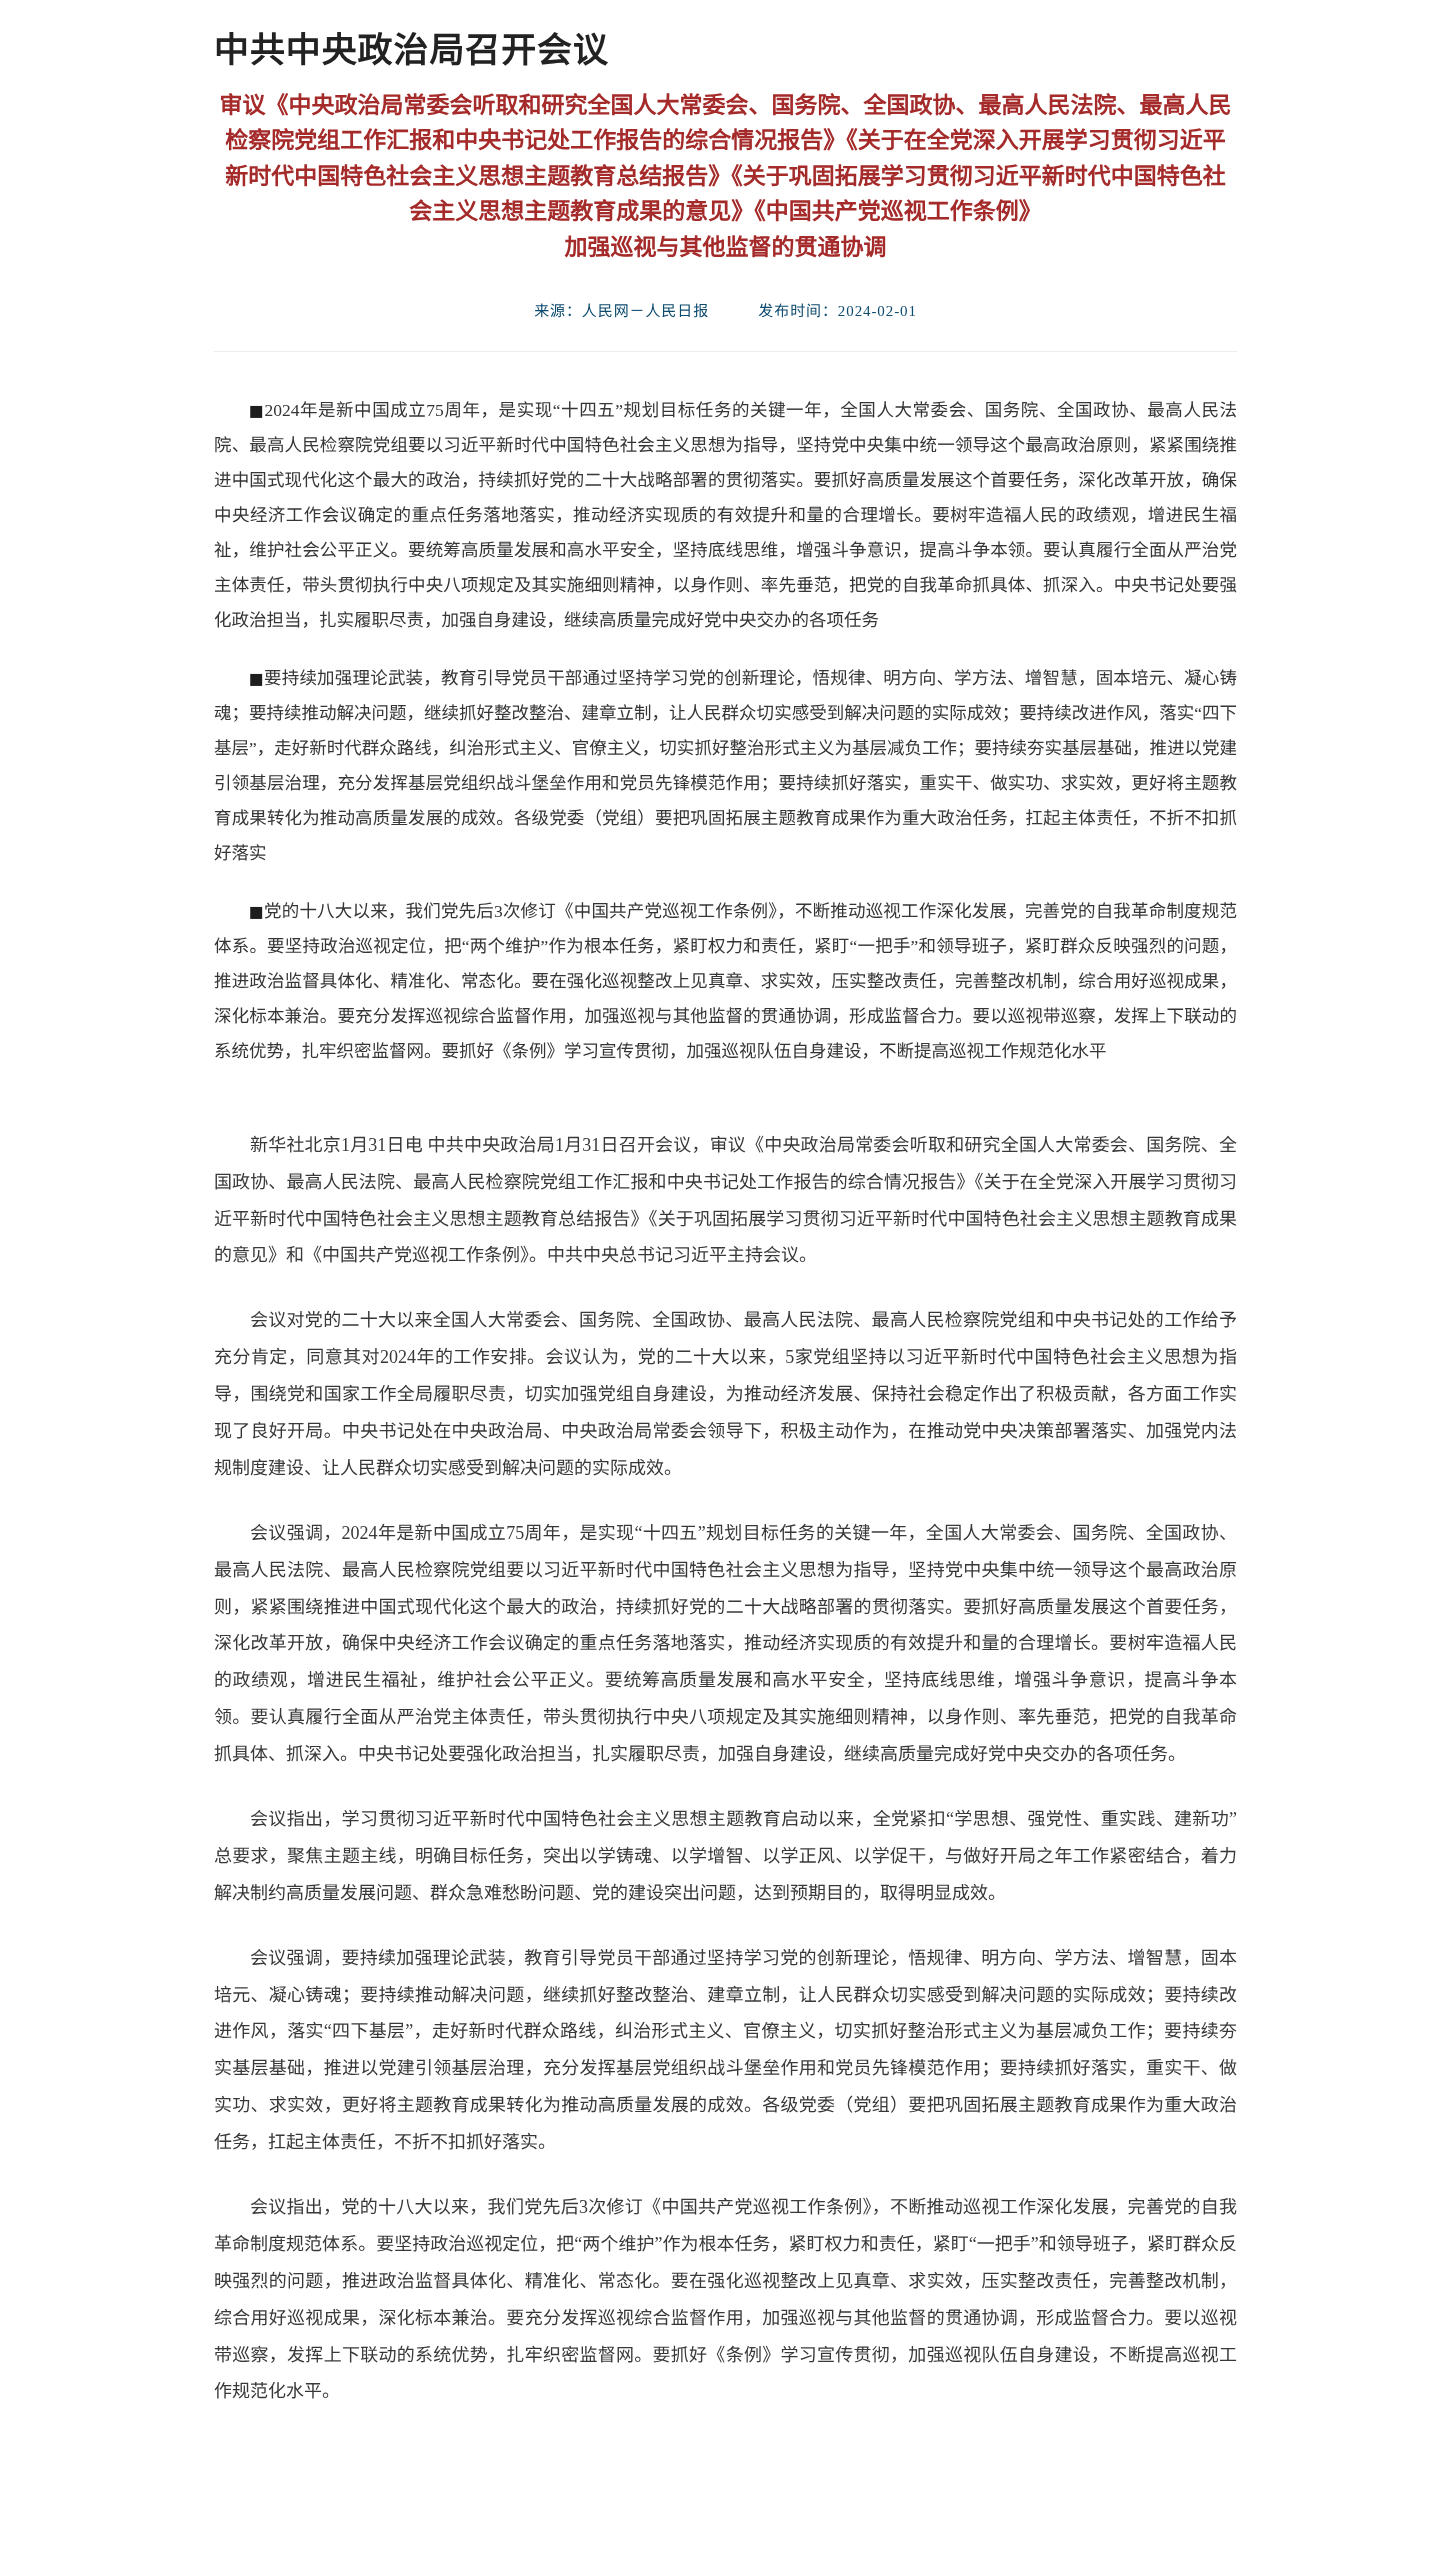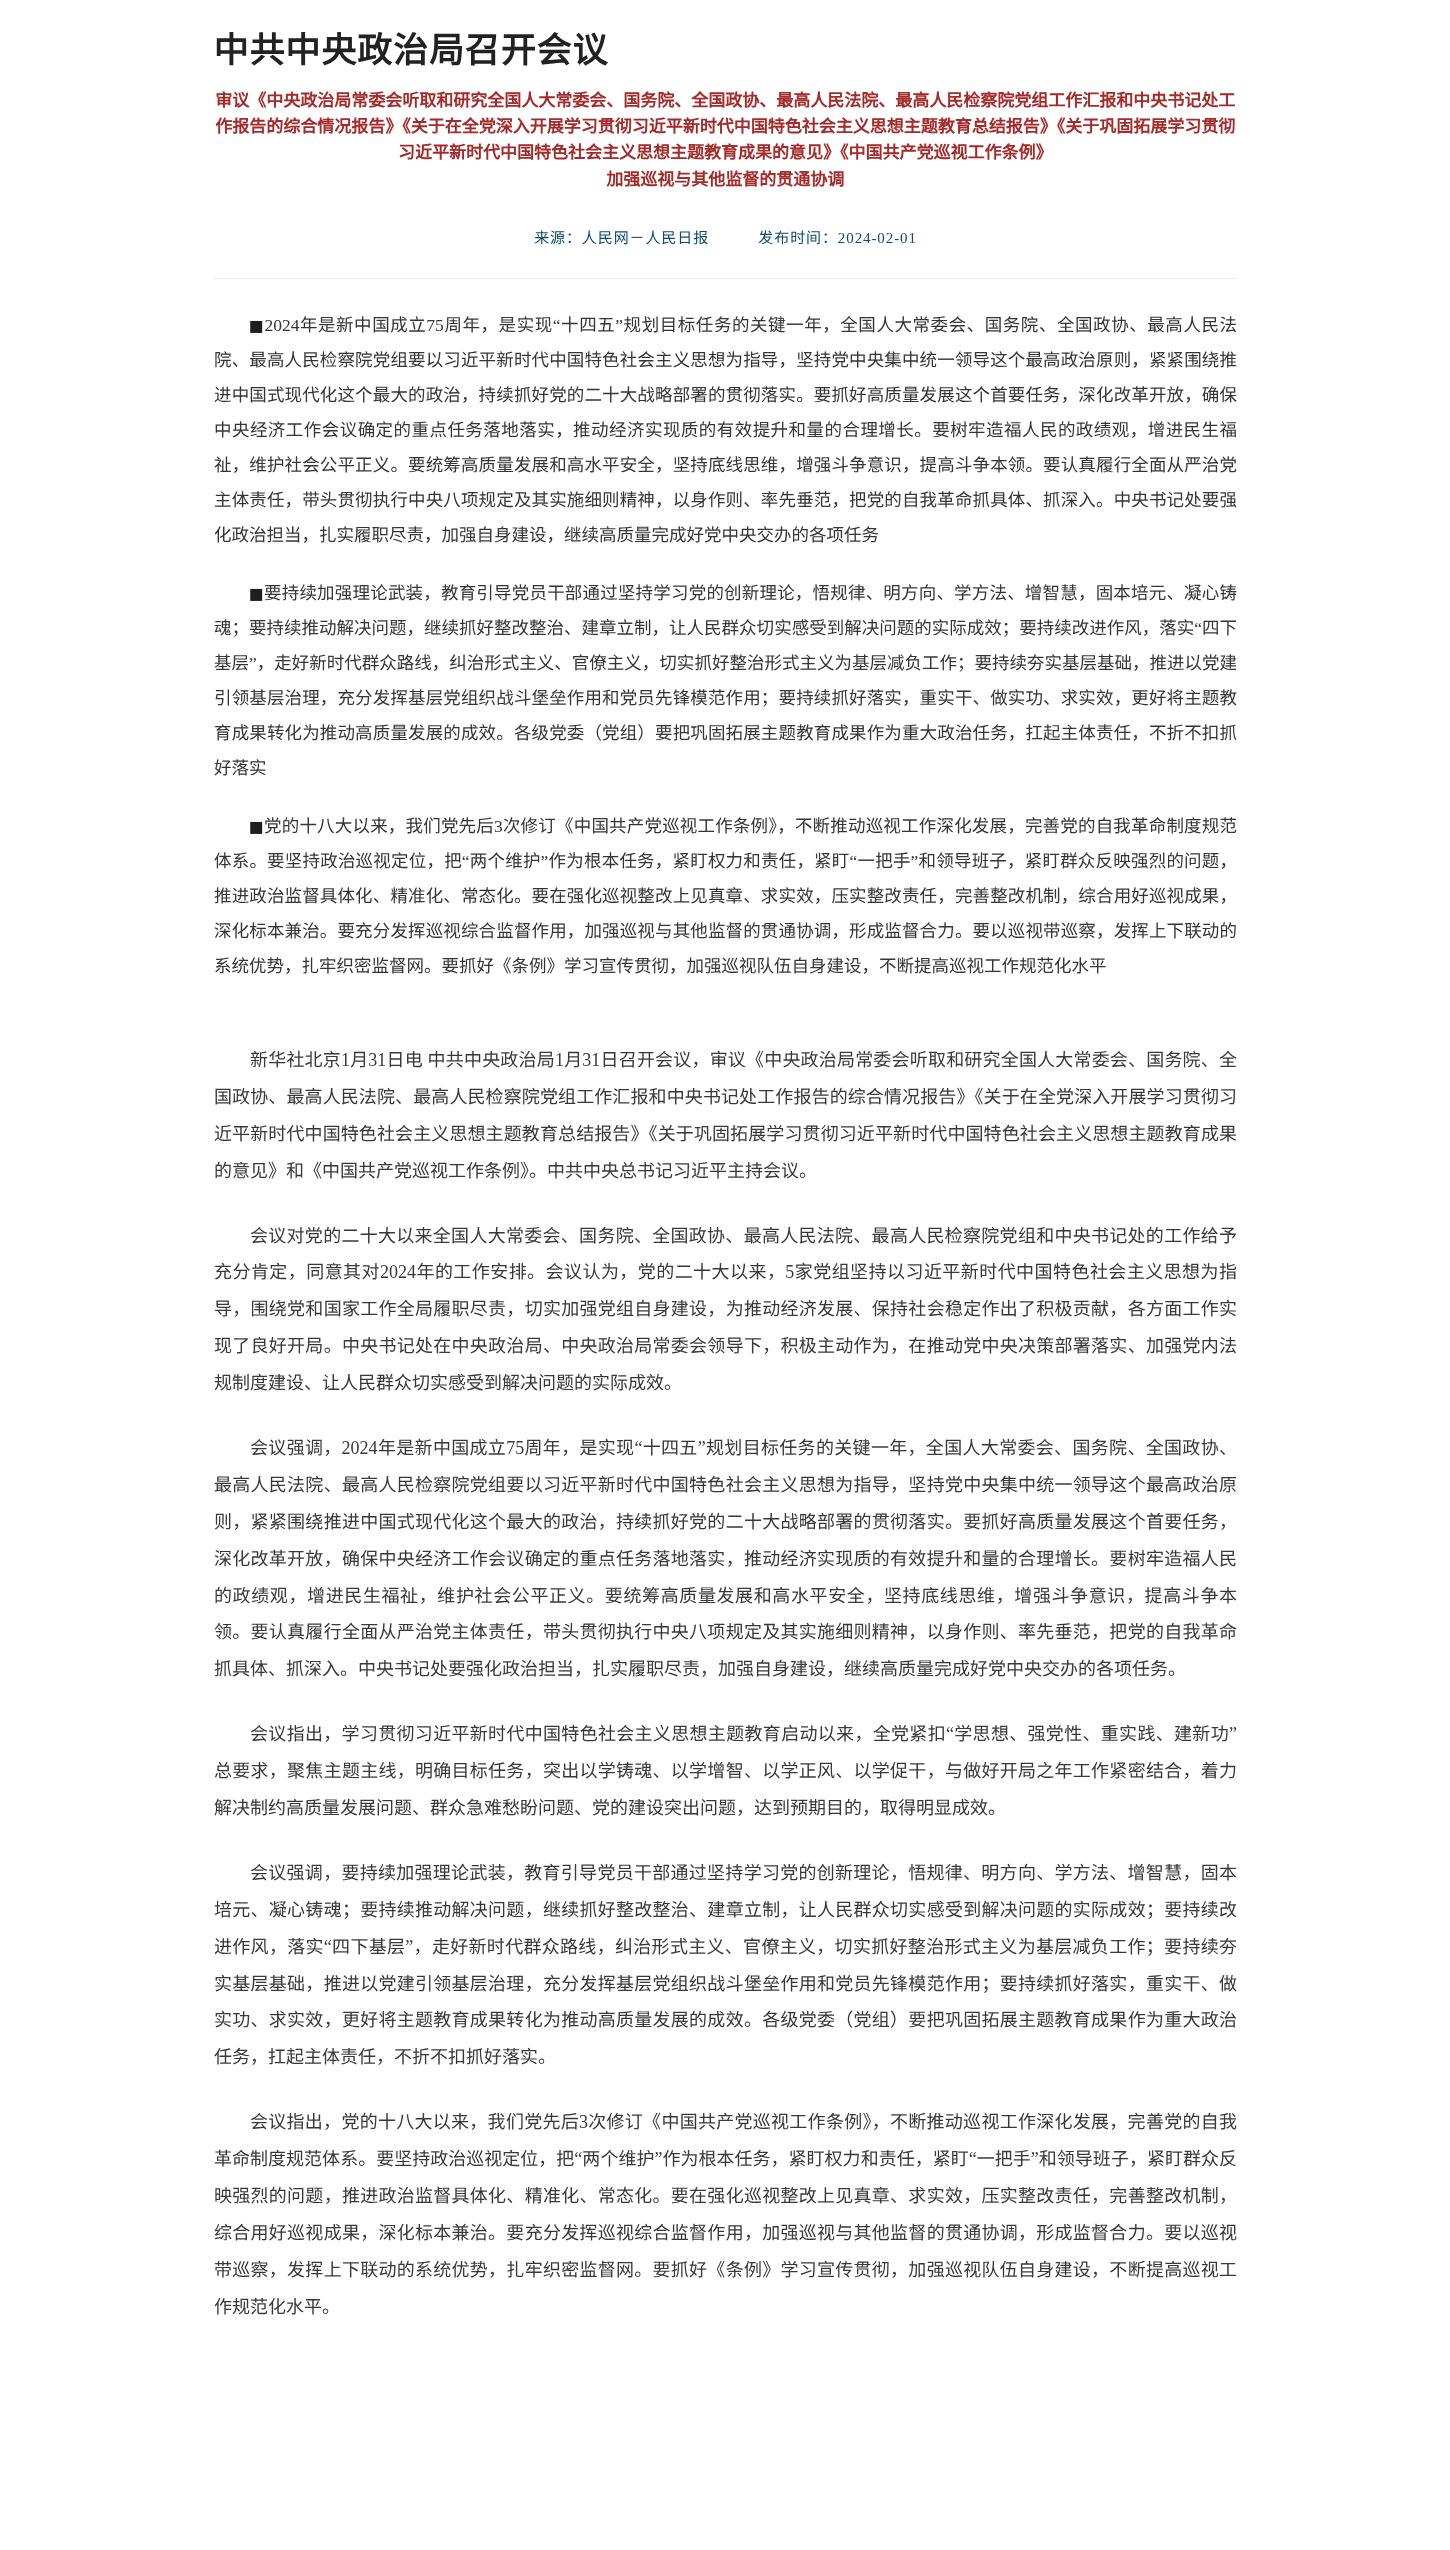--- a/index.html
+++ b/index.html
@@ -25,21 +25,21 @@
   h1.title {
     margin: 5.2px 0 15.7px 0;
     font-family: "Liberation Sans", "DejaVu Sans", sans-serif;
     font-size: 35px;
     font-weight: 700;
     color: #222222;
     letter-spacing: 0.9px;
   }
   .subtitle {
     font-family: "Liberation Sans", "DejaVu Sans", sans-serif;
-    font-size: 17px;
+    font-size: 23px;
     font-weight: 700;
     color: #a52a2a;
     text-align: center;
     line-height: 1.55;
   }
   .subtitle p { margin: 0; }
   .meta {
     margin-top: 33px;
     text-align: center;
     font-size: 15px;
@@ -47,21 +47,21 @@
     letter-spacing: 0.9px;
   }
   .meta .gap { display: inline-block; width: 40px; }
   .divider {
     margin-top: 31px;
     border-top: 0.9px solid #ececec;
     height: 0;
   }
   
   .highlights {
-    margin-top: 29px;
+    margin-top: 41px;
   }
   .hl {
     margin: 0 0 23px 0;
     font-size: 17.5px;
     line-height: 2.0;
     text-align: justify;
     text-indent: 2em;
     color: #353535;
   }
   .hl .sq {

